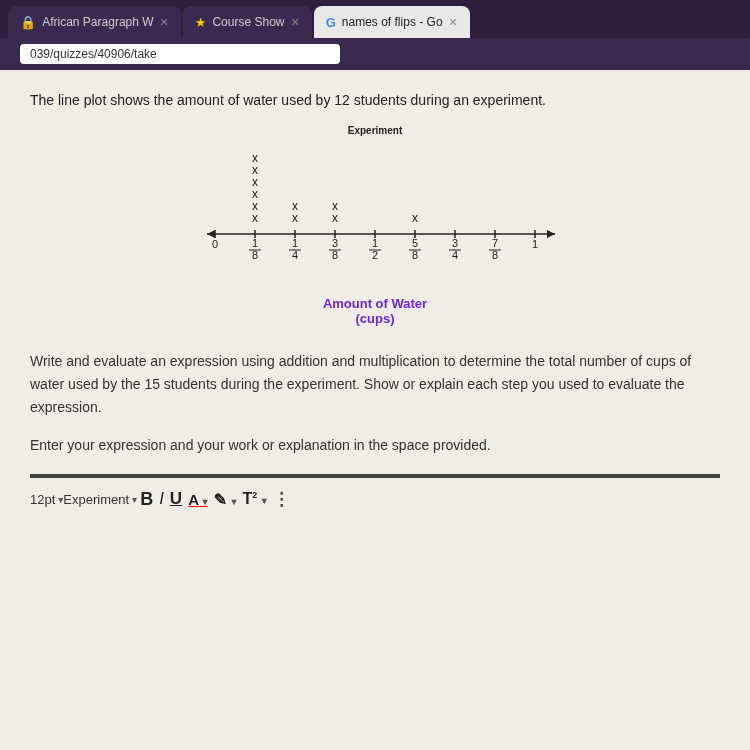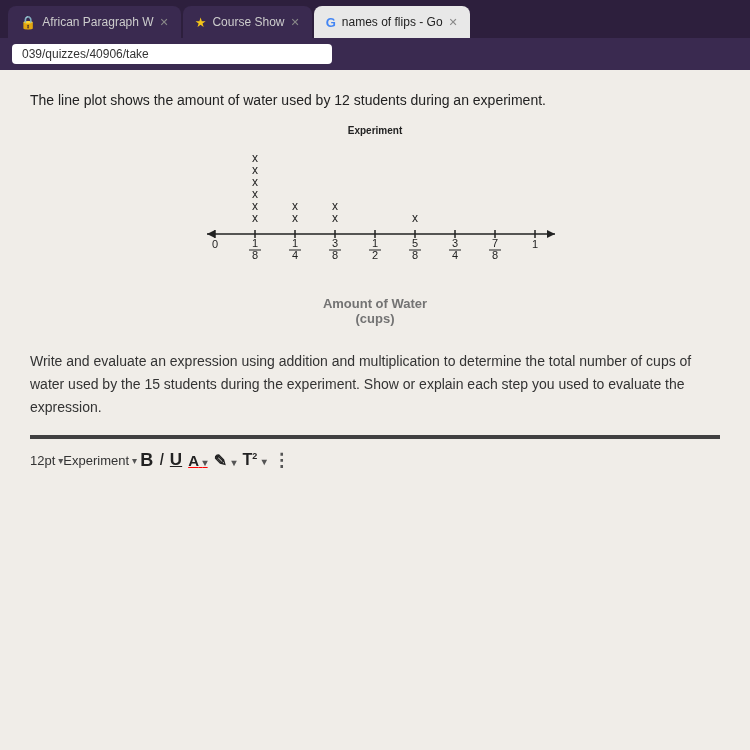--- a/index.html
+++ b/index.html
@@ -53,21 +53,21 @@
       color: #888;
       cursor: pointer;
       flex-shrink: 0;
     }
     .tab .star { color: #f5c518; }
     .address-row {
       background: #3a2a50;
       height: 32px;
       display: flex;
       align-items: center;
-      padding: 0 12px;
+      padding: 0 20px;
     }
     .address-bar {
       background: #fff;
       border-radius: 4px;
       padding: 3px 10px;
       font-size: 12px;
       color: #333;
       flex: 1;
       max-width: 320px;
     }
@@ -95,21 +95,21 @@
     .chart-title {
       font-size: 10px;
       font-weight: bold;
       color: #222;
       margin-bottom: 8px;
     }
 
     .chart-xlabel {
       font-size: 13px;
       font-weight: bold;
-      color: #737373;
+      color: #6d28d9;
       margin-top: 28px;
     }
 
     
     .instruction-text {
       font-size: 14px;
       color: #333;
       line-height: 1.65;
       margin-bottom: 16px;
     }
@@ -253,20 +253,21 @@
         <line x1="370" y1="86" x2="370" y2="94" stroke="#222" stroke-width="1.5"></line>
         <text x="370" y="104" text-anchor="middle" font-size="11" fill="#222">1</text>
       </svg>
     </div>
 
     <div class="chart-xlabel">Amount of Water<br>(cups)</div>
   </div>
 
   <p class="instruction-text">Write and evaluate an expression using addition and multiplication to determine the total number of cups of water used by the 15 students during the experiment. Show or explain each step you used to evaluate the expression.</p>
 
+  <p class="enter-text">Enter your expression and your work or explanation in the space provided.</p>
 
   <div class="editor-toolbar">
     <span class="toolbar-select">
       <span>12pt</span>
       <span class="chevron">▾</span>
     </span>
     <span class="toolbar-select">
       <span>Experiment</span>
       <span class="chevron">▾</span>
     </span>

